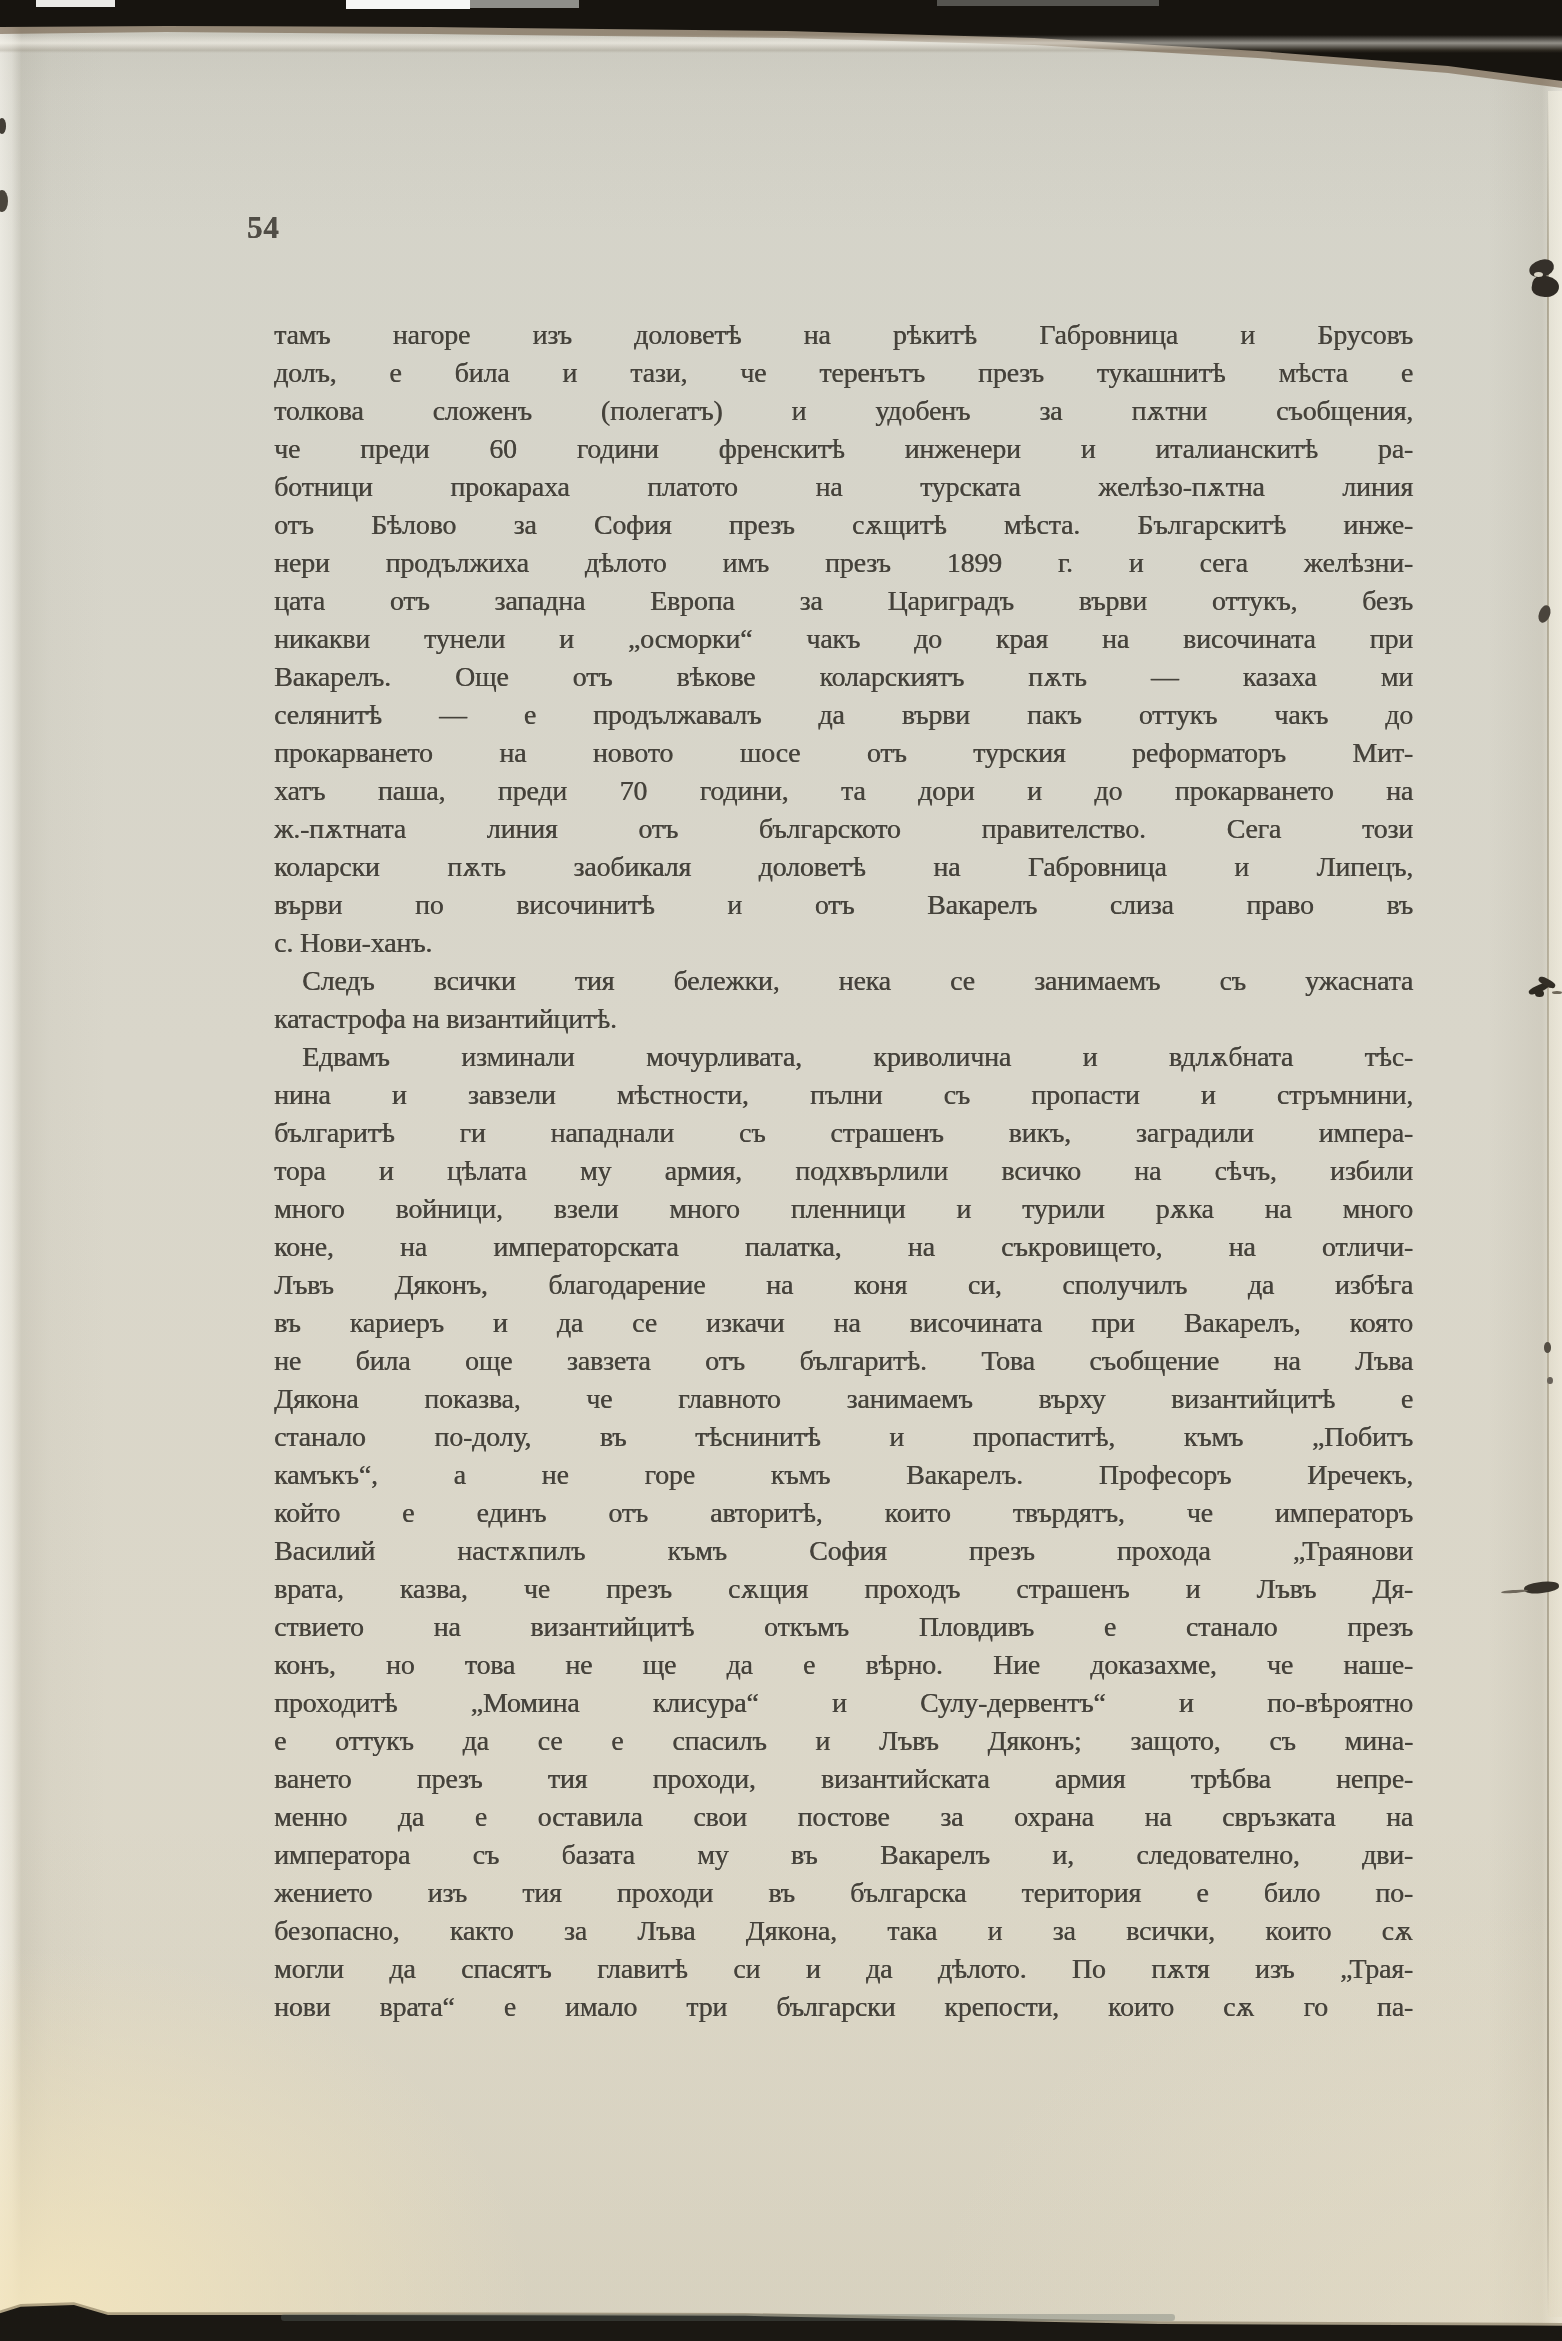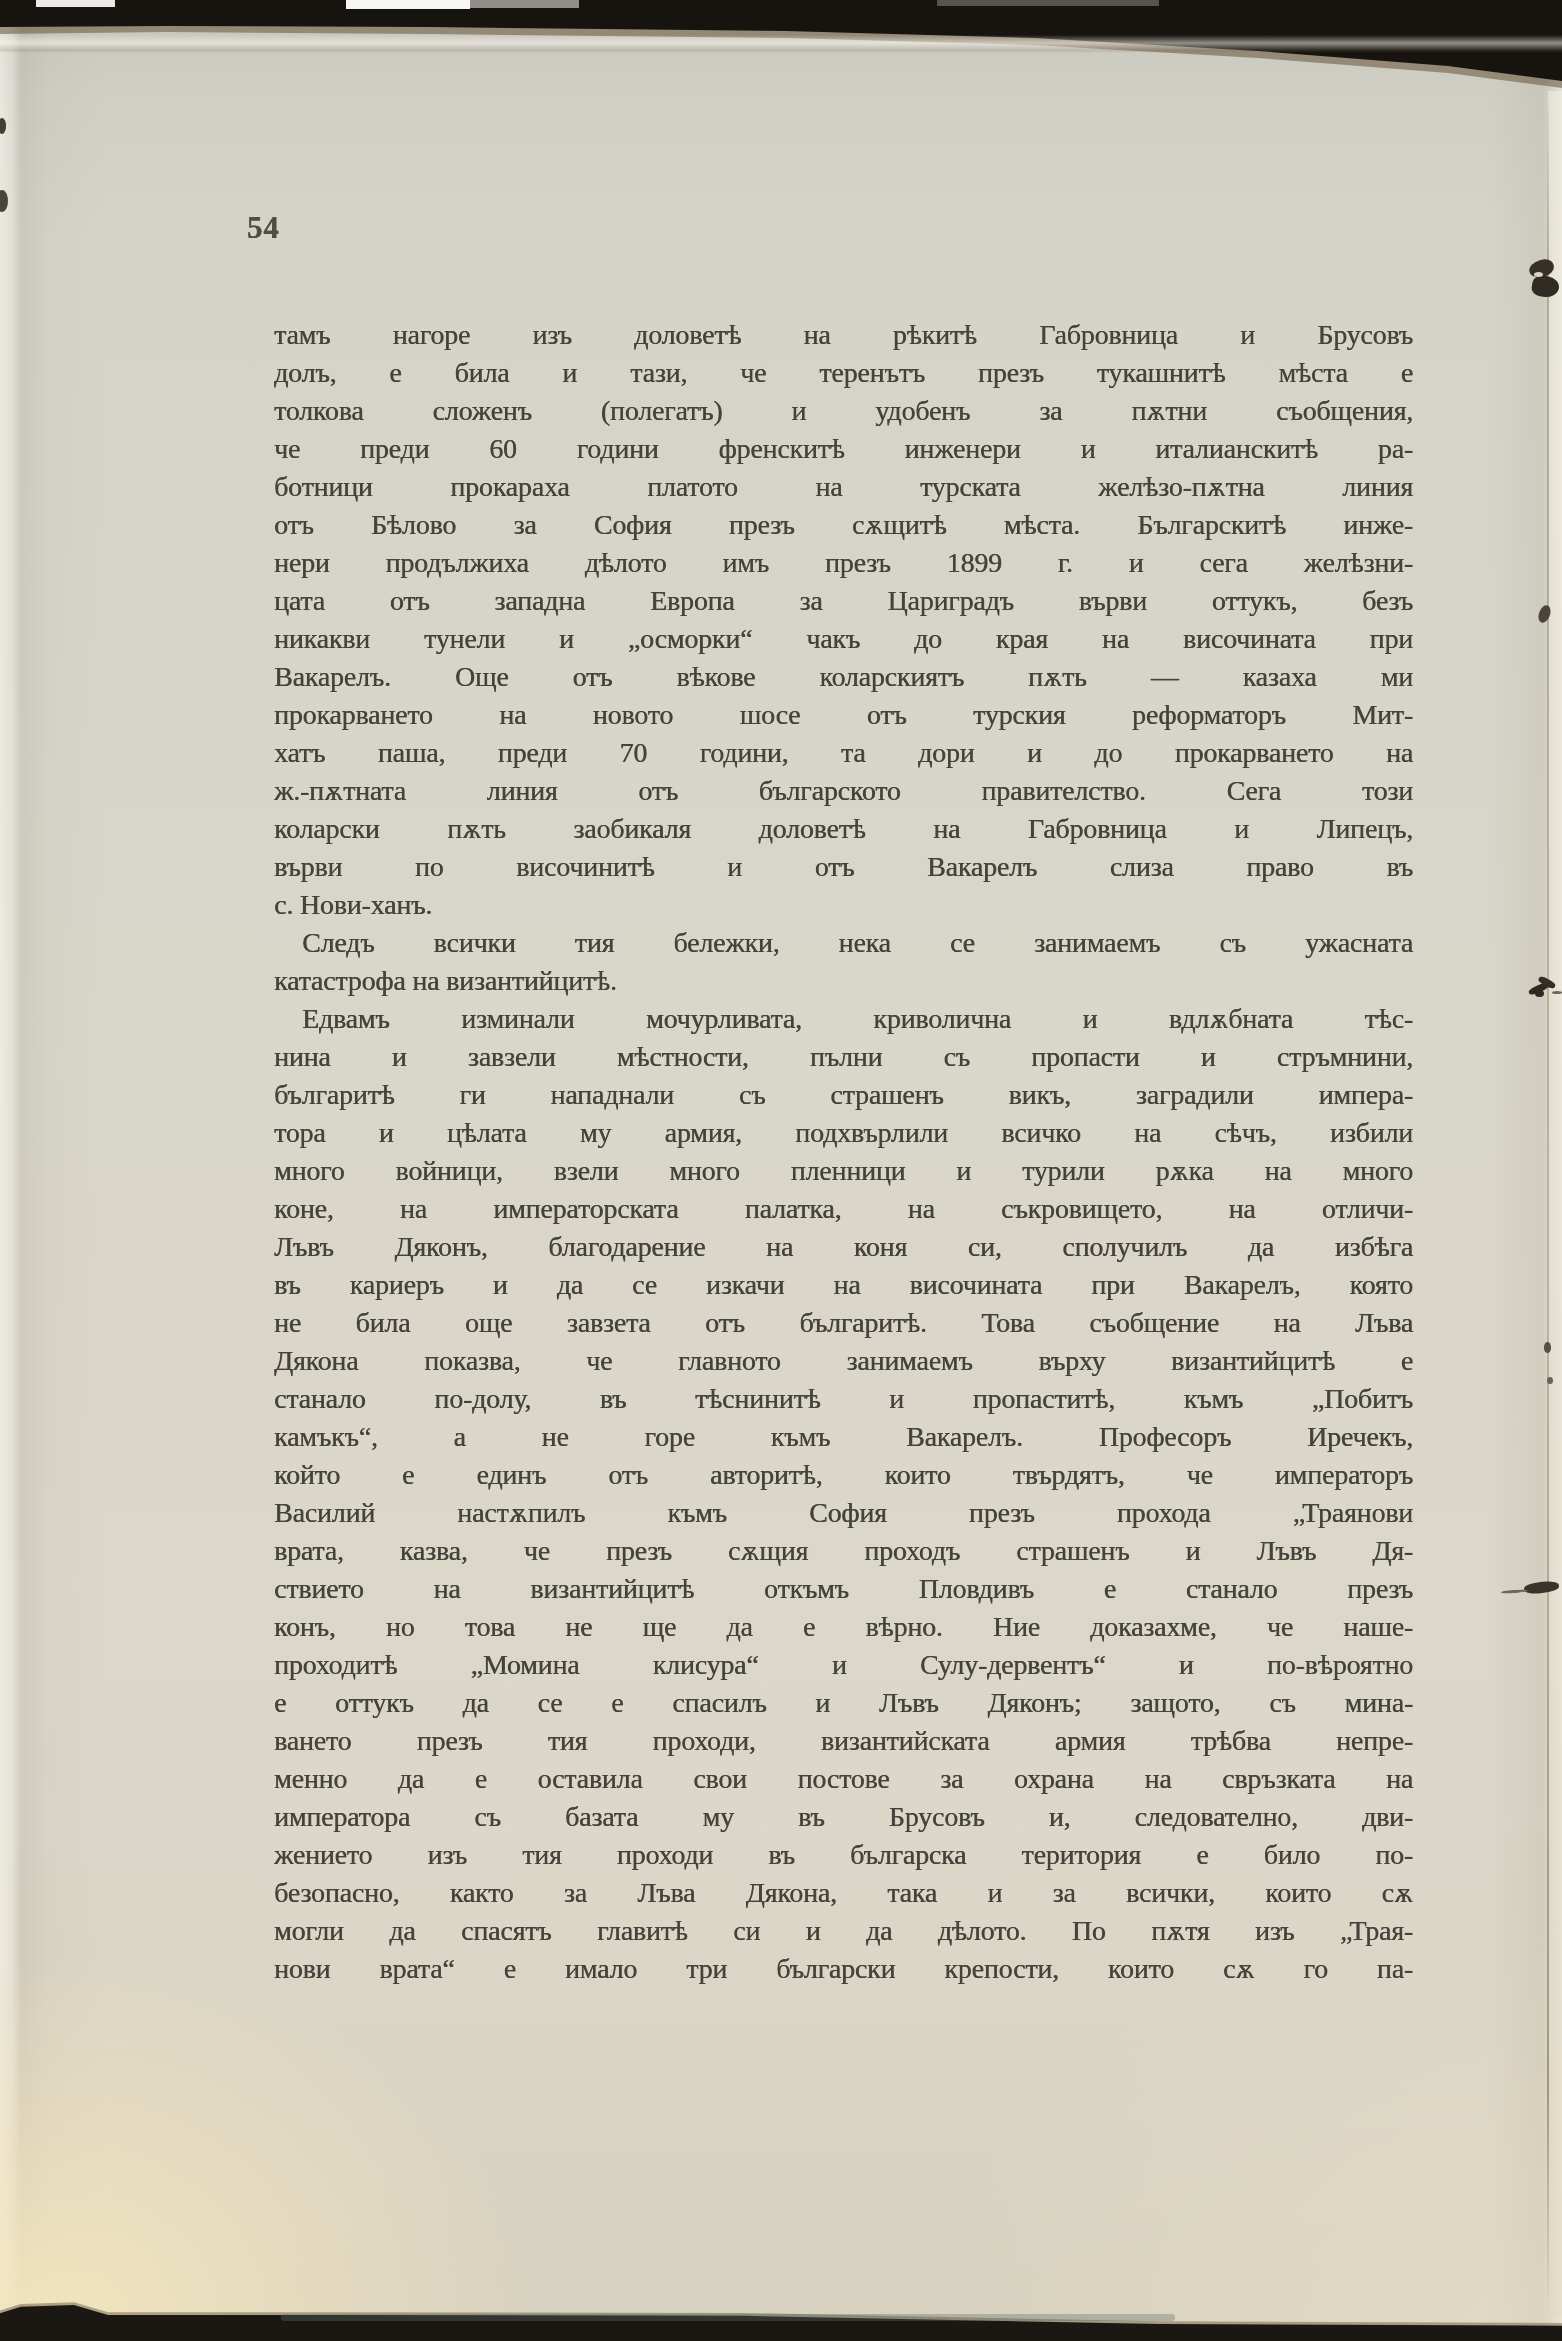--- a/index.html
+++ b/index.html
@@ -118,20 +118,21 @@
       <div class="line">тамъ нагоре изъ доловетѣ на рѣкитѣ Габровница и Брусовъ</div>
       <div class="line">долъ, е била и тази, че теренътъ презъ тукашнитѣ мѣста е</div>
       <div class="line">толкова сложенъ (полегатъ) и удобенъ за пѫтни съобщения,</div>
       <div class="line">че преди 60 години френскитѣ инженери и италианскитѣ ра-</div>
       <div class="line">ботници прокараха платото на турската желѣзо-пѫтна линия</div>
       <div class="line">отъ Бѣлово за София презъ сѫщитѣ мѣста. Българскитѣ инже-</div>
       <div class="line">нери продължиха дѣлото имъ презъ 1899 г. и сега желѣзни-</div>
       <div class="line">цата отъ западна Европа за Цариградъ върви оттукъ, безъ</div>
       <div class="line">никакви тунели и „осморки“ чакъ до края на височината при</div>
       <div class="line">Вакарелъ. Още отъ вѣкове коларскиятъ пѫть — казаха ми</div>
+      <div class="line">селянитѣ — е продължавалъ да върви пакъ оттукъ чакъ до</div>
       <div class="line">прокарването на новото шосе отъ турския реформаторъ Мит-</div>
       <div class="line">хатъ паша, преди 70 години, та дори и до прокарването на</div>
       <div class="line">ж.-пѫтната линия отъ българското правителство. Сега този</div>
       <div class="line">коларски пѫть заобикаля доловетѣ на Габровница и Липецъ,</div>
       <div class="line">върви по височинитѣ и отъ Вакарелъ слиза право въ</div>
       <div class="line end">с. Нови-ханъ.</div>
       <div class="line indent">Следъ всички тия бележки, нека се занимаемъ съ ужасната</div>
       <div class="line end">катастрофа на византийцитѣ.</div>
       <div class="line indent">Едвамъ изминали мочурливата, криволична и вдлѫбната тѣс-</div>
       <div class="line">нина и завзели мѣстности, пълни съ пропасти и стръмнини,</div>
@@ -147,21 +148,21 @@
       <div class="line">камъкъ“, а не горе къмъ Вакарелъ. Професоръ Иречекъ,</div>
       <div class="line">който е единъ отъ авторитѣ, които твърдятъ, че императоръ</div>
       <div class="line">Василий настѫпилъ къмъ София презъ прохода „Траянови</div>
       <div class="line">врата, казва, че презъ сѫщия проходъ страшенъ и Лъвъ Дя-</div>
       <div class="line">ствието на византийцитѣ откъмъ Пловдивъ е станало презъ</div>
       <div class="line">конъ, но това не ще да е вѣрно. Ние доказахме, че наше-</div>
       <div class="line">проходитѣ „Момина клисура“ и Сулу-дервентъ“ и по-вѣроятно</div>
       <div class="line">е оттукъ да се е спасилъ и Лъвъ Дяконъ; защото, съ мина-</div>
       <div class="line">ването презъ тия проходи, византийската армия трѣбва непре-</div>
       <div class="line">менно да е оставила свои постове за охрана на свръзката на</div>
-      <div class="line">императора съ базата му въ Брусовъ и, следователно, дви-</div>
+      <div class="line">императора съ базата му въ Вакарелъ и, следователно, дви-</div>
       <div class="line">жението изъ тия проходи въ българска територия е било по-</div>
       <div class="line">безопасно, както за Лъва Дякона, така и за всички, които сѫ</div>
       <div class="line">могли да спасятъ главитѣ си и да дѣлото. По пѫтя изъ „Трая-</div>
       <div class="line">нови врата“ е имало три български крепости, които сѫ го па-</div>
     </div>
 
   <div class="right-edge-light"></div>
   <div class="right-crease"></div>
 
   <div class="speck sA1"></div>

